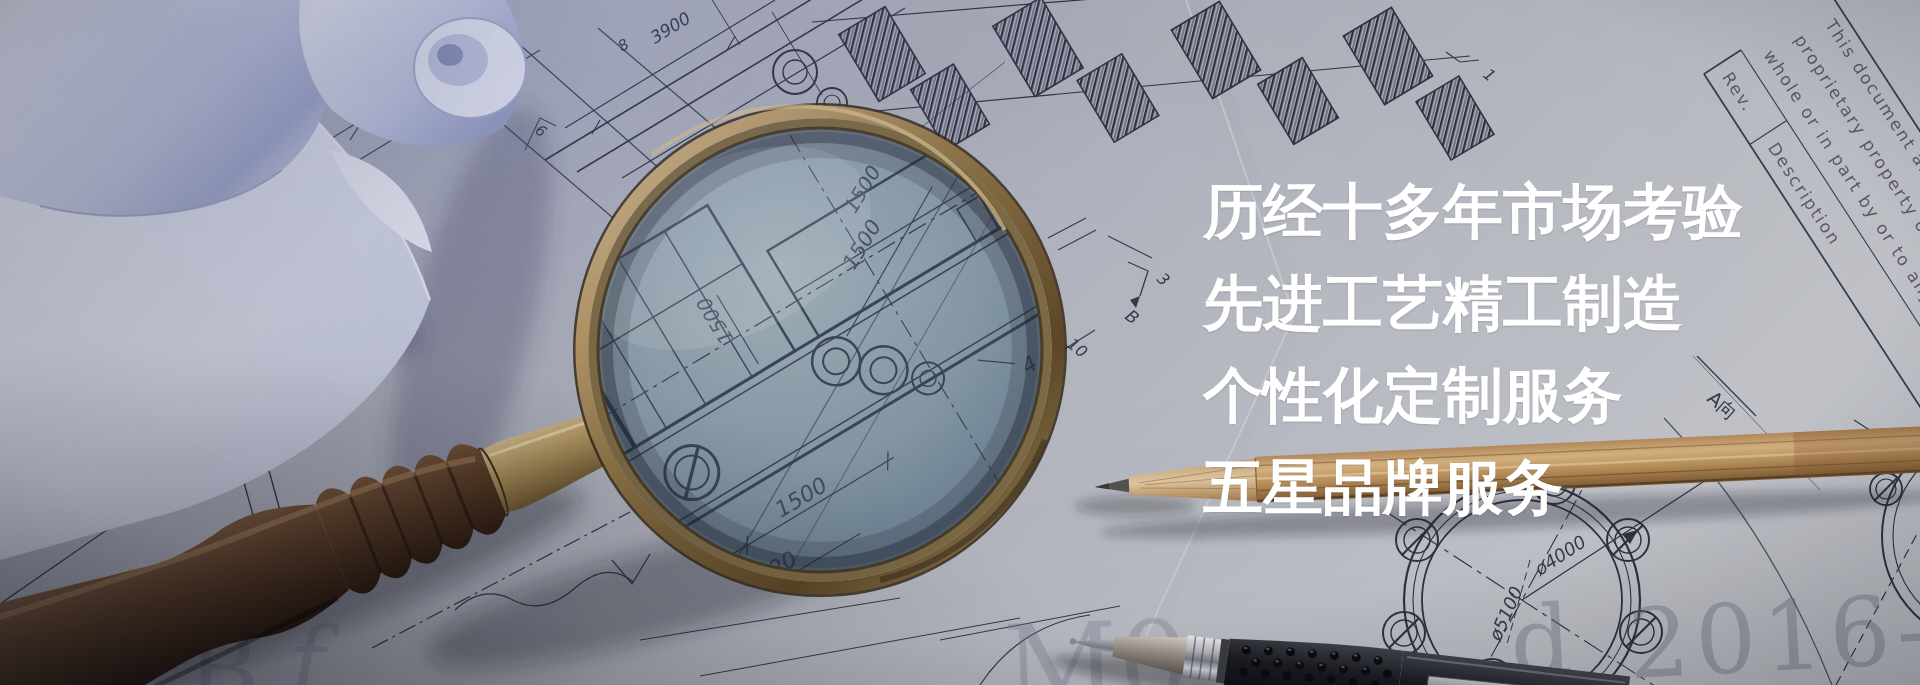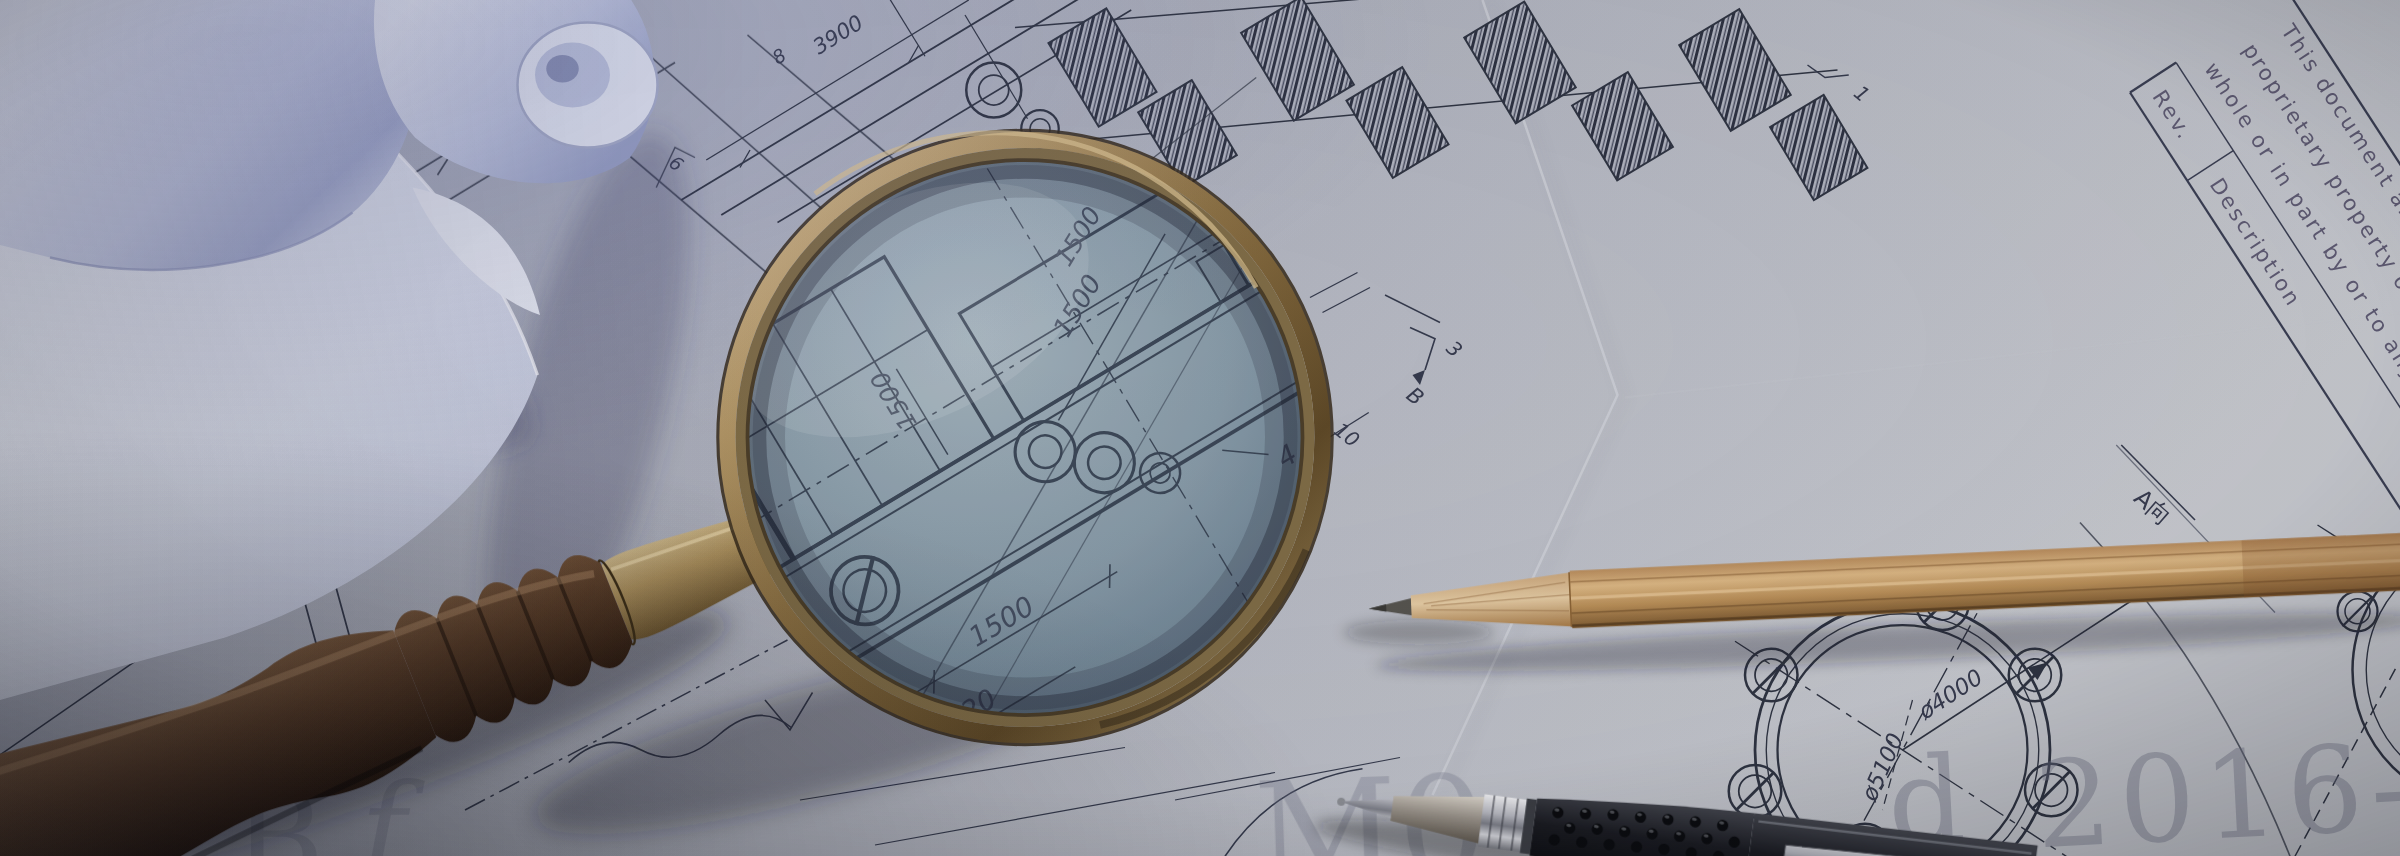--- a/index.html
+++ b/index.html
@@ -470,13 +470,19 @@
     <line x1="336" y1="-28" x2="556" y2="-31" stroke="rgba(190,195,205,0.4)" stroke-width="2"></line>
     <polygon points="360,-12 548,-18 548,-6 360,0" fill="url(#chromeGrad)" stroke="#55575e" stroke-width="0.8"></polygon>
   </g>
 
   <rect x="0" y="0" width="1920" height="685" fill="url(#blueTint)"></rect>
   <rect x="0" y="0" width="1920" height="685" fill="url(#leftBand)"></rect>
   <rect x="0" y="0" width="1920" height="685" fill="url(#cornerDark)"></rect>
   <rect x="0" y="0" width="1920" height="685" fill="url(#vin)"></rect>
 </svg>
 
+<div class="headline">
+  <div>历经十多年市场考验</div>
+  <div>先进工艺精工制造</div>
+  <div>个性化定制服务</div>
+  <div>五星品牌服务</div>
 </div>
+</div>
 
 </body></html>

